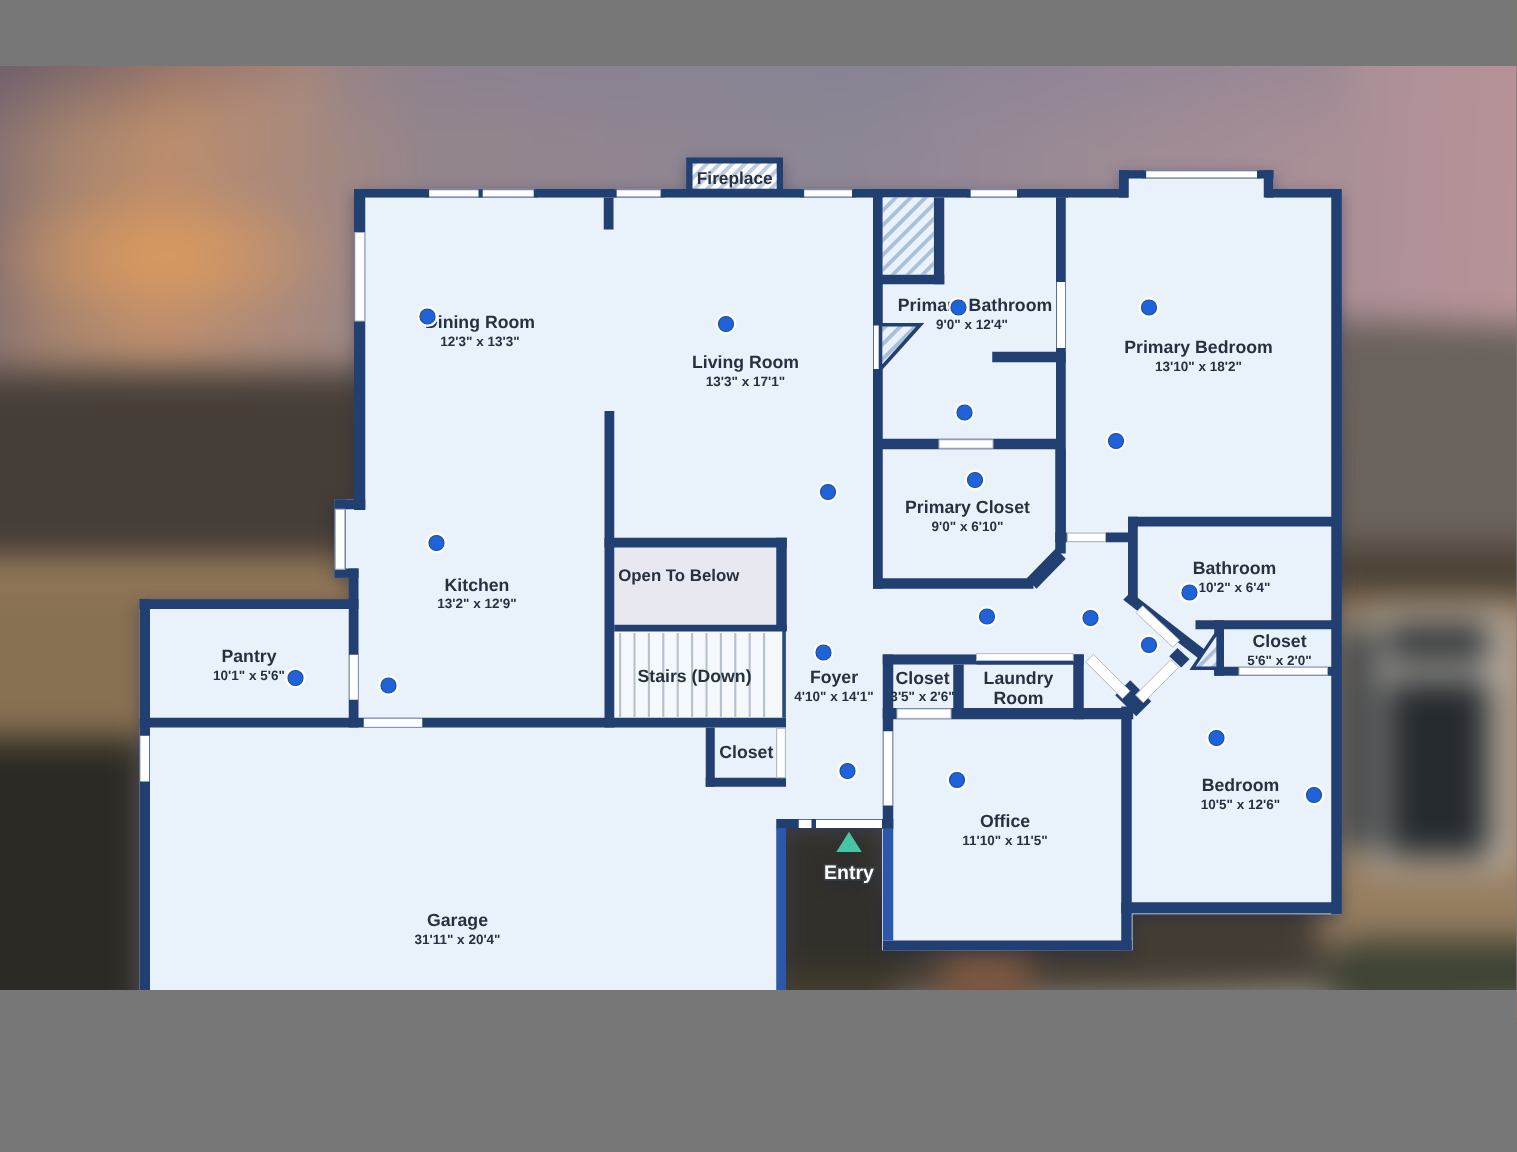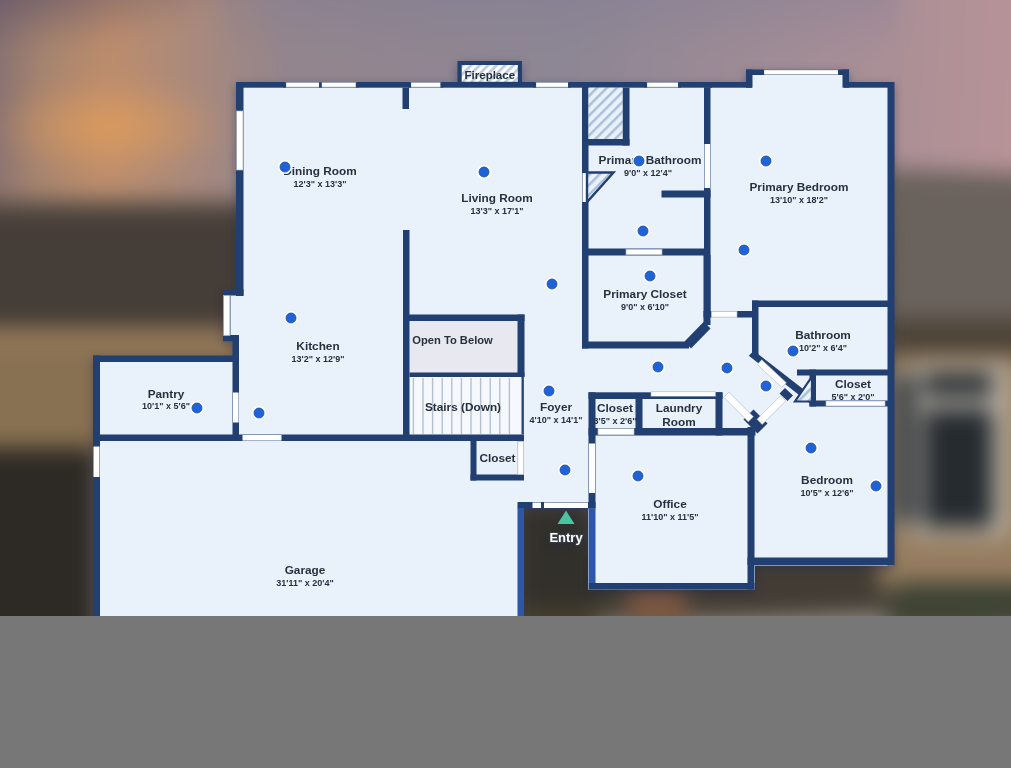--- a/index.html
+++ b/index.html
@@ -1,16 +1,16 @@
 <!DOCTYPE html>
 <html><head>
 <meta charset="utf-8">
 <style>
 html,body{margin:0;padding:0;background:#777;}
-#stage{position:relative;width:1011px;height:616px;overflow:hidden;font-family:"Liberation Sans",sans-serif;background:#8d8279;}
+#stage{position:relative;width:1011px;height:616px;overflow:hidden;font-family:"Liberation Sans",sans-serif;background:#8d8279;margin-top:44px;}
 .bg{position:absolute;left:-40px;top:-40px;width:1091px;height:848px;filter:blur(11px);}
 .bg div{position:absolute;}
 #plan{position:absolute;left:0;top:0;filter:drop-shadow(0 3px 5px rgba(25,35,70,0.40));}
 </style>
 </head>
 <body>
 <div id="stage">
 
 <div class="bg">
 

